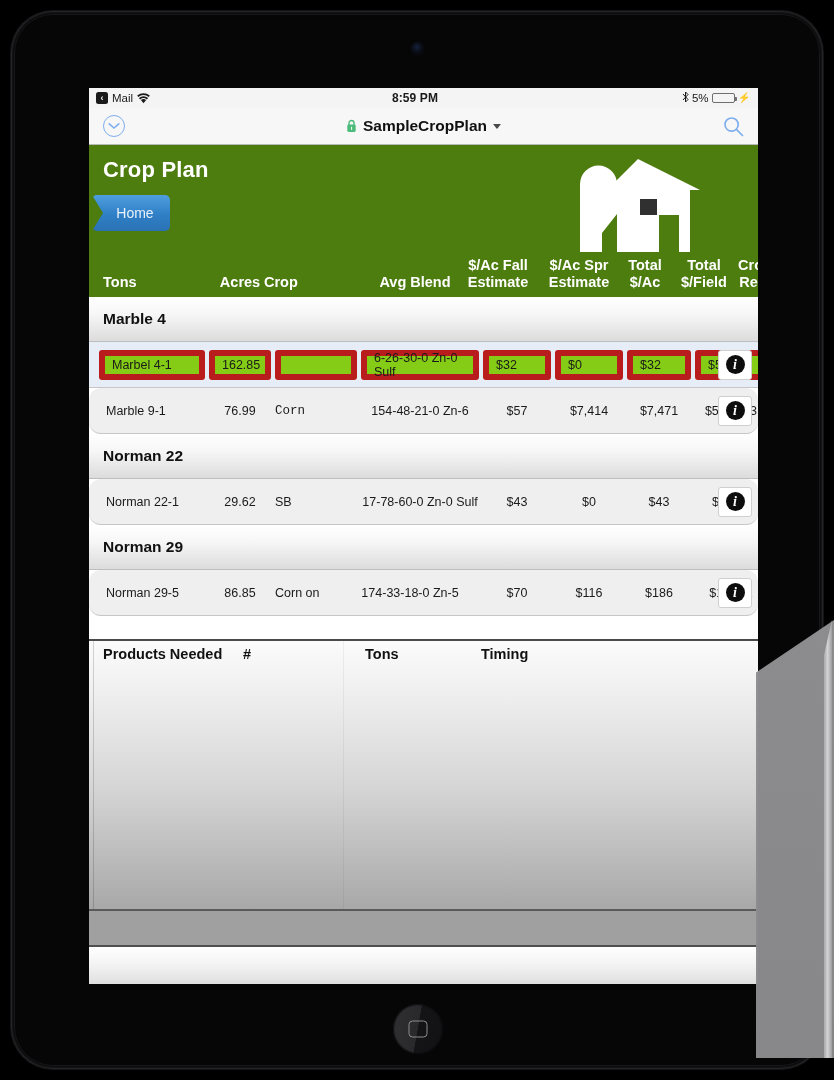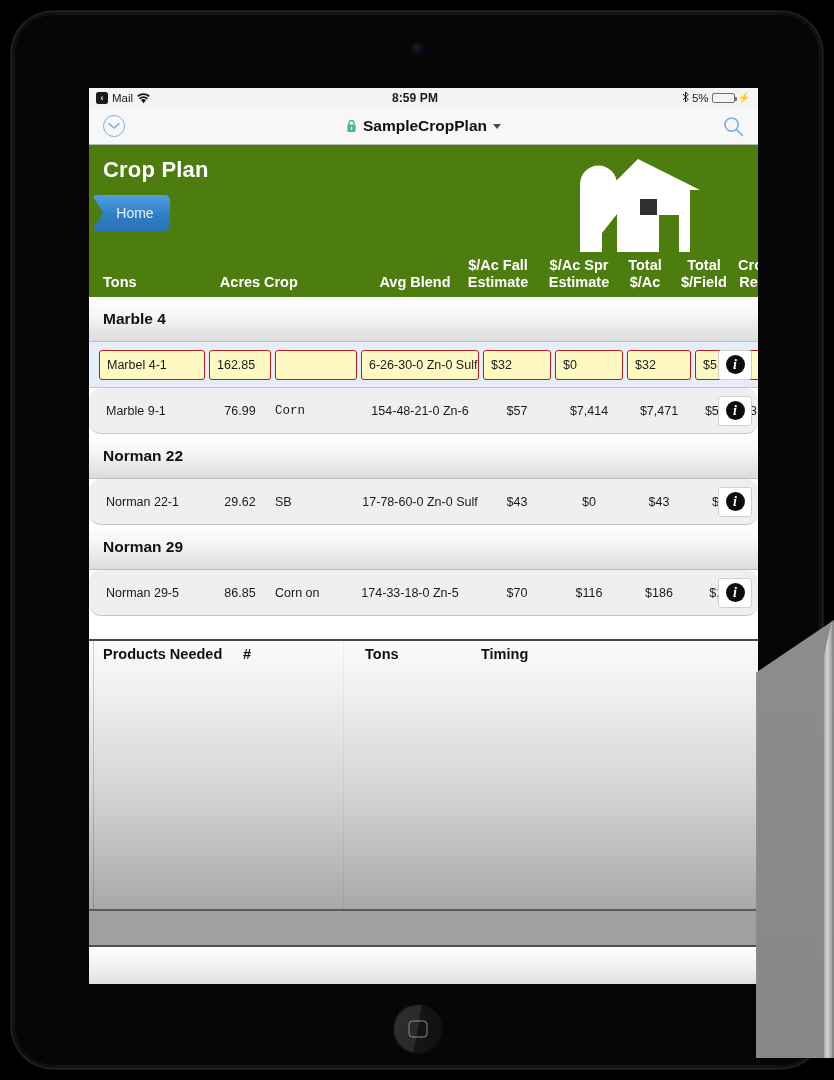--- a/index.html
+++ b/index.html
@@ -199,22 +199,22 @@
   .data-row.plain { background: #efefef; border-radius: 12px; }
   .data-row.selected { background: #e6edf7; }
 
   .cell {
     position: absolute;
     height: 30px;
     display: flex; align-items: center;
     font-size: 12.5px; color: #1a1a1a;
   }
   .data-row.selected .cell {
-    background: #fef9c3;
-    border: 1px solid #b91c1c;
+    background: #84cc16;
+    border: 6px solid #b91c1c;
     border-radius: 3px;
     padding-left: 7px;
   }
   .data-row.plain .cell { background: transparent; justify-content: center; }
   .data-row.plain .cell.c-field { justify-content: flex-start; padding-left: 7px; }
 
   .info-cell {
     position: absolute;
     width: 34px; height: 30px;
     background: #fff;

